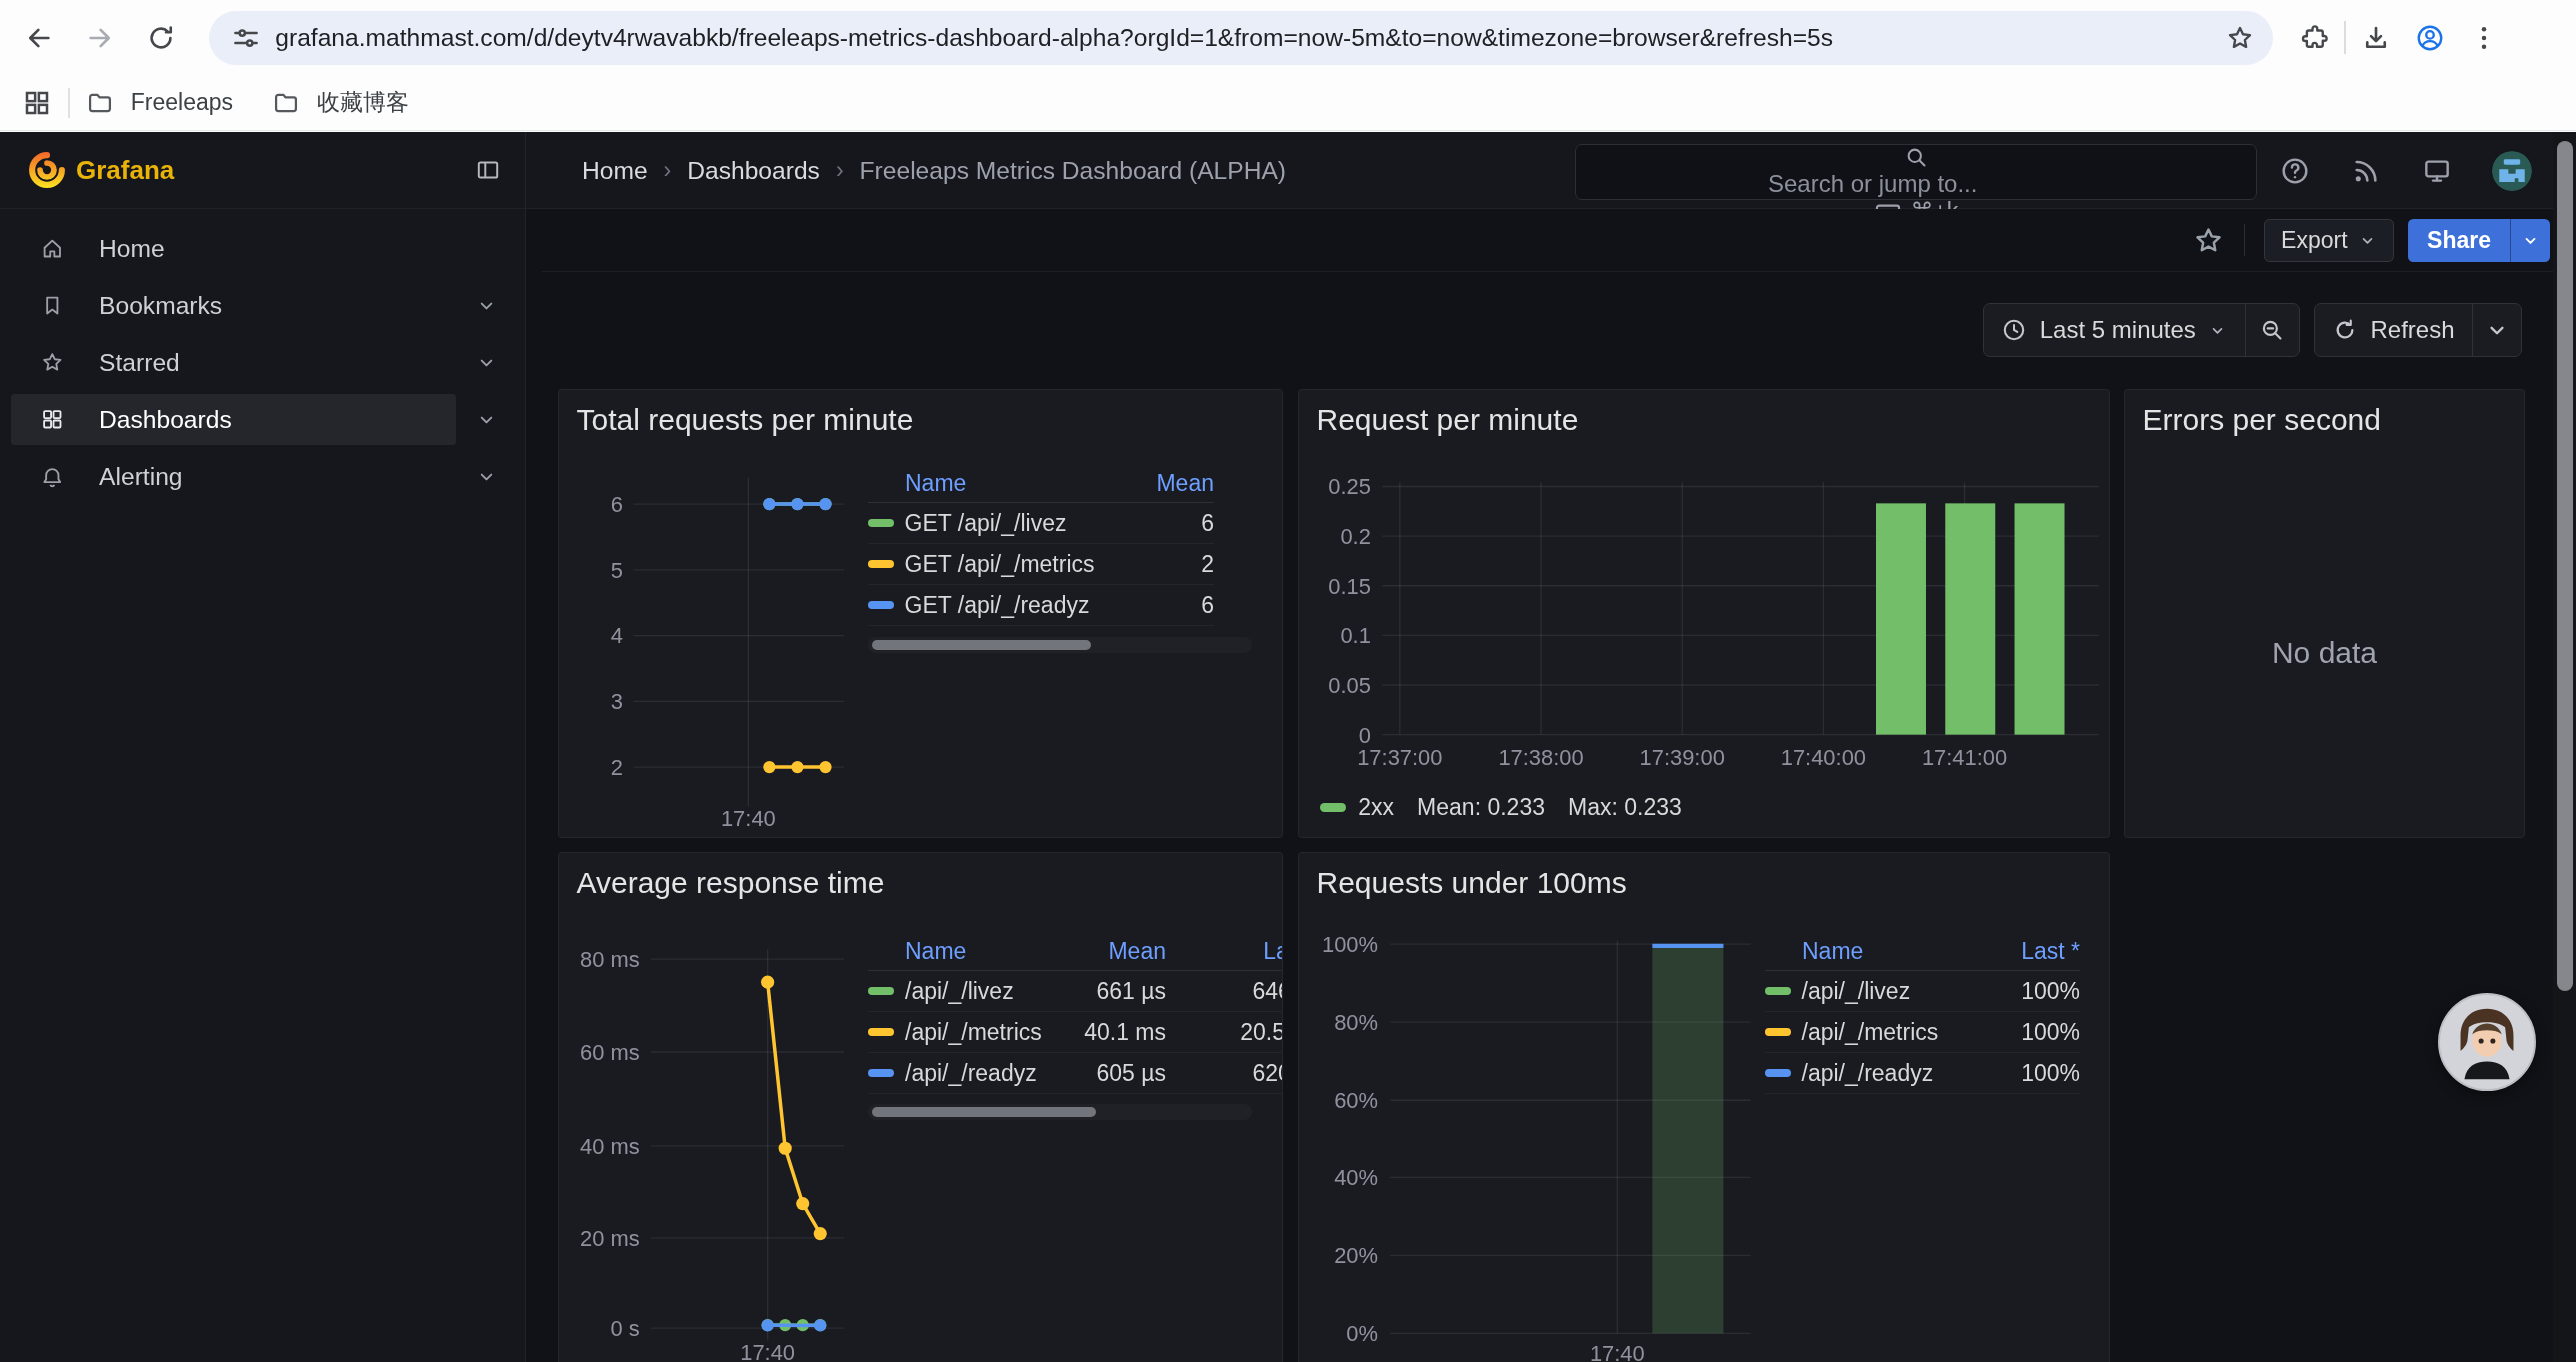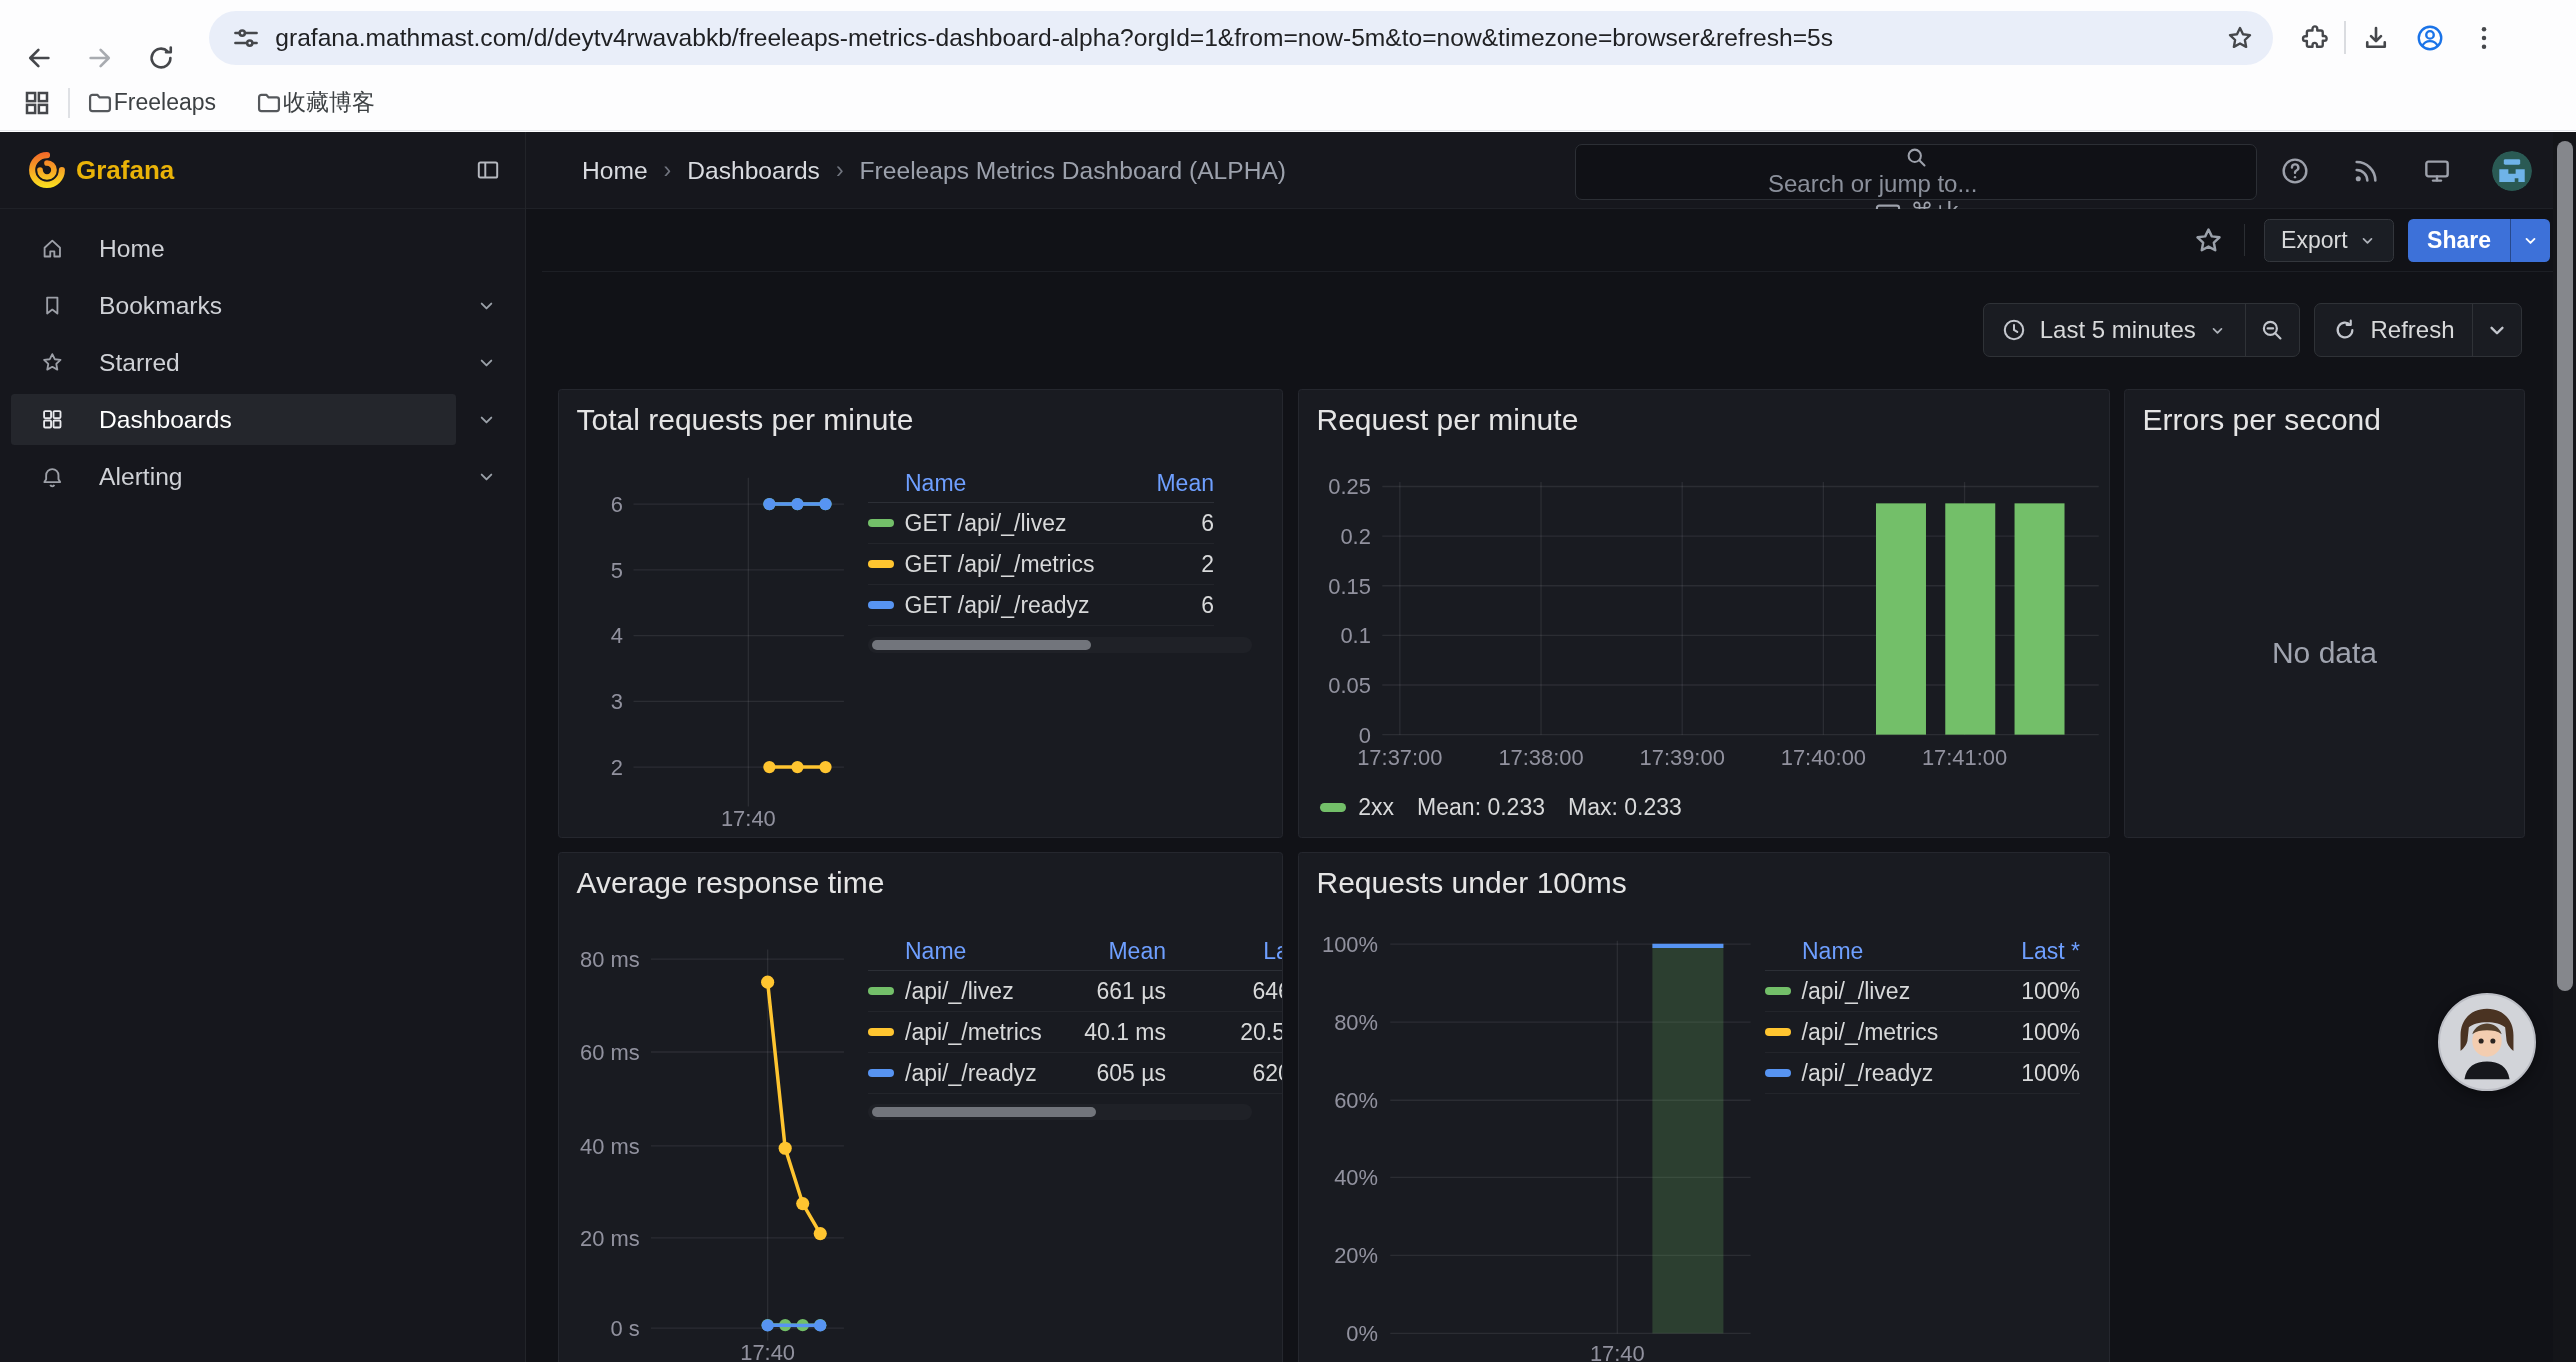--- a/index.html
+++ b/index.html
@@ -2,39 +2,39 @@
 <html style="font-size:14px"><head>
 <meta charset="utf-8">
 <style>
   * { box-sizing: border-box; margin: 0; padding: 0; }
   html,body { width: 2576px; height: 1363px; overflow: hidden; background:#111217;
     font-family: "Liberation Sans", sans-serif; }
   i { font-style: normal; }
 
   
   .browser { position:absolute; left:0; top:0; width:2576px; height:132px; background:#fdfdfe; }
-  .btoolbar { position:absolute; left:0; top:0; width:100%; height:75px; display:flex; align-items:flex-end; }
+  .btoolbar { position:absolute; left:0; top:0; width:100%; height:75px; display:flex; align-items:center; }
   .bicon { width:35px; height:35px; color:#45474b; flex:none; display:flex; align-items:center; justify-content:center; cursor:pointer; }
   .bicon svg { width:30px; height:30px; }
   .bicon.dim { color:#a8abb0; }
   .back { margin-left:21px; } .fwd { margin-left:26px; } .rel { margin-left:26px; }
   .urlbar { position:absolute; left:209px; top:10.5px; width:2064px; height:54px; background:#e9eef9;
     border-radius:27px; display:flex; align-items:center; padding:0 16px 0 19px; }
   .urlbar .tune { color:#45474b; } 
   .urlinput { flex:1; margin-left:12.3px; border:none; outline:none; background:transparent;
     font-size:24.6px; color:#202124; font-family:"Liberation Sans",sans-serif; }
   .urlstar { color:#45474b; }
   .bright { position:absolute; top:20px; display:flex; align-items:center; }
   .bdivider { width:1.8px; height:33px; background:#dadce0; margin:0 12.3px; }
   
   .bmbar { position:absolute; left:0; top:75px; width:100%; height:56px; background:#fdfdfe;
     border-bottom:0.9px solid #e4e6ea; display:flex; align-items:center; }
   .bm-grid { margin-left:19px; color:#45474b; }
   .bm-sep { width:1.8px; height:30px; background:#dfe1e5; margin:0 16px 0 14px; }
-  .bm-item { display:flex; align-items:center; gap:0; margin-right:39px; cursor:pointer; }
+  .bm-item { display:flex; align-items:center; gap:17px; margin-right:39px; cursor:pointer; }
   .bm-item svg { width:28px; height:28px; color:#55585c; }
   .bm-item span { font-size:23px; color:#3c4043; }
 
   
   .app { position:absolute; left:0; top:132px; width:2576px; height:1231px; background:#111217; }
 
   
   .sidebar { position:absolute; left:0; top:0; width:526px; height:100%; background:#16171D; border-right:0.9px solid #222429; }
   .sb-head { height:77px; border-bottom:0.9px solid #1f2127; display:flex; align-items:center; padding:0 17.5px 0 26px; }
   .sb-logo { width:42px; height:42px; flex:none; }

